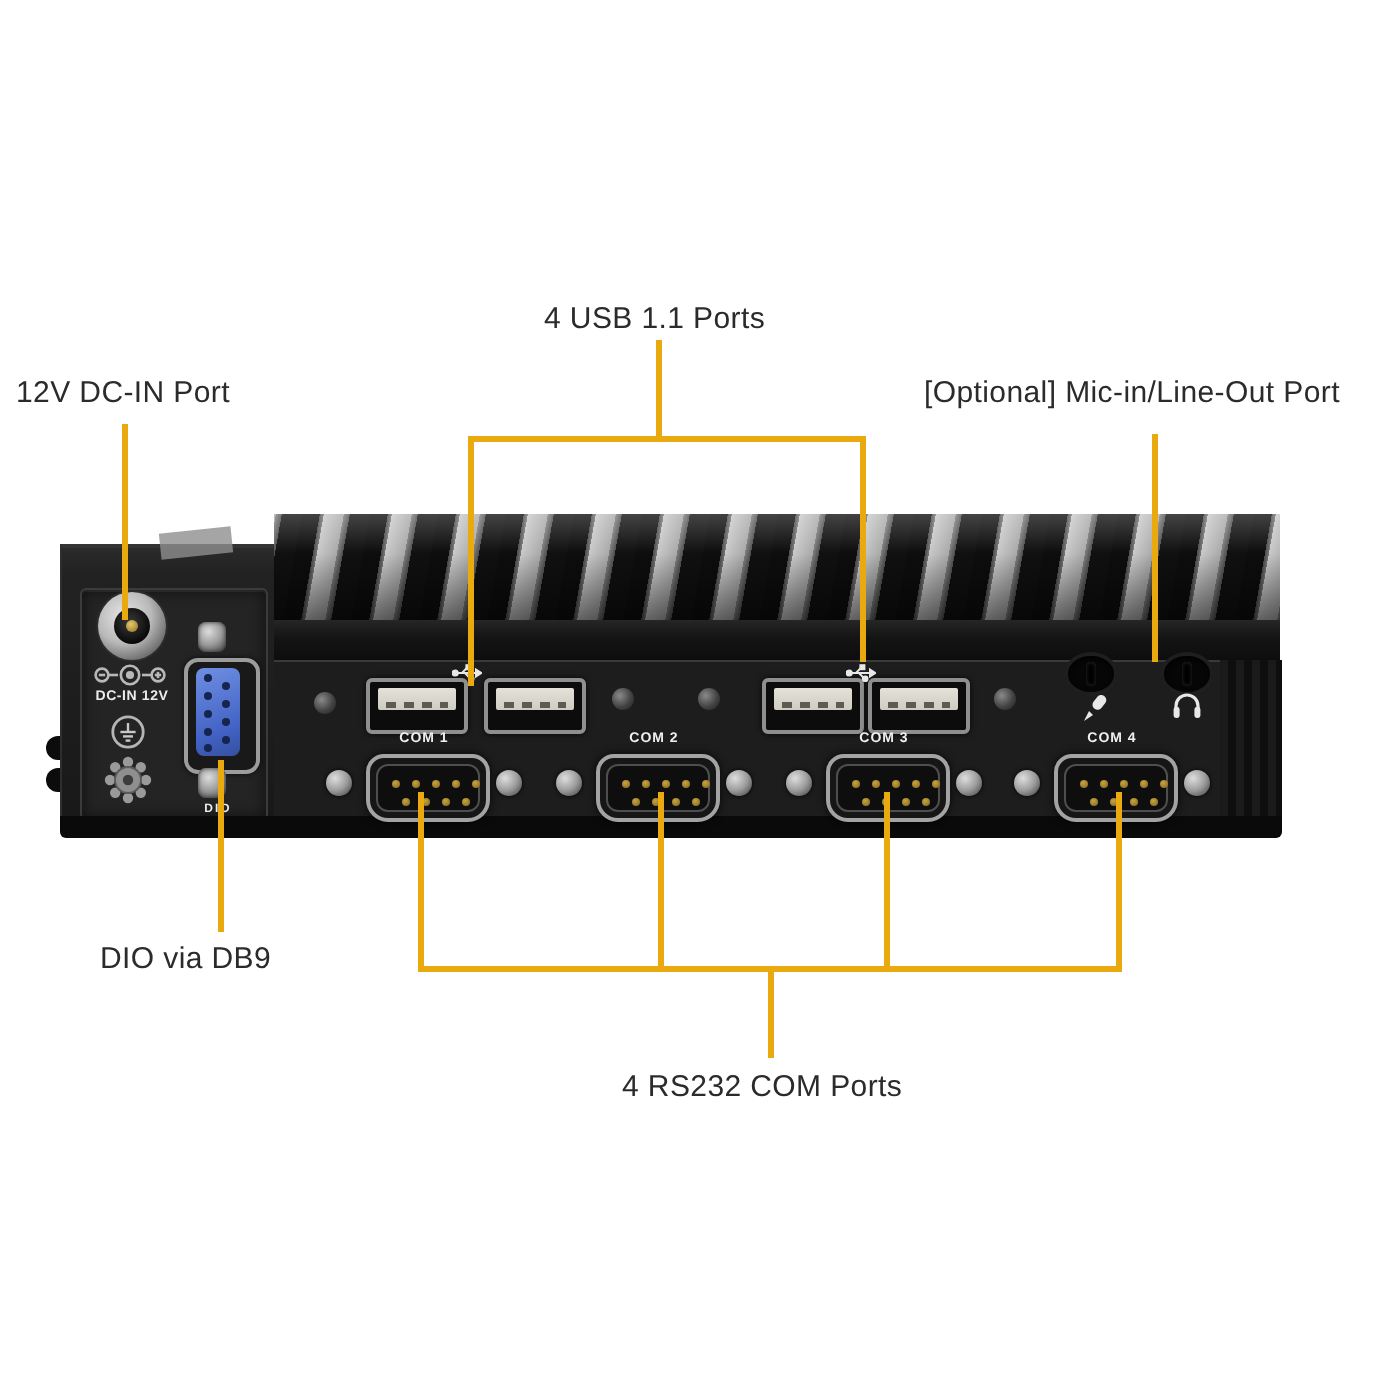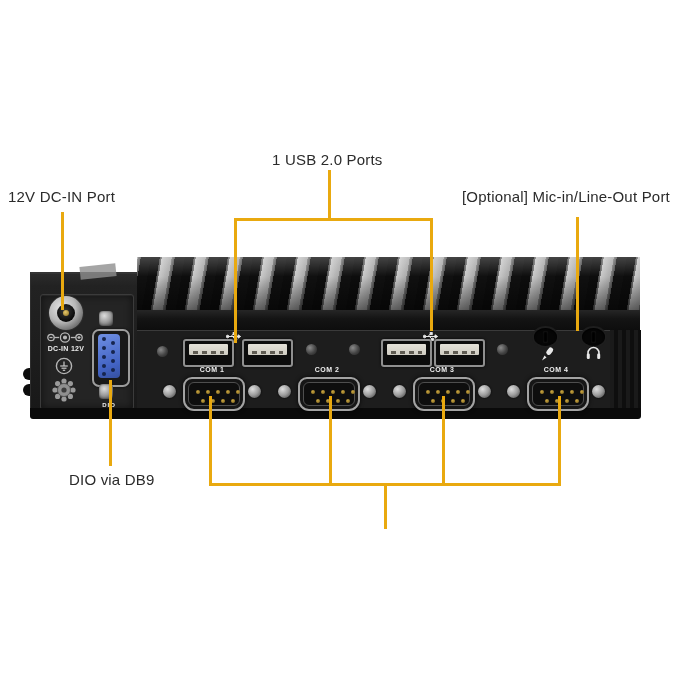--- a/index.html
+++ b/index.html
@@ -98,23 +98,24 @@
         box-shadow:0 0 2px #000;}
   .com .screw.l{left:1px}.com .screw.r{right:1px}
   .icon{z-index:5;}
 </style>
 </head>
 <body>
 
 <div id="canvas">
 
   <div class="ann-label" style="left:8px;top:188px;">12V DC-IN Port</div>
-  <div class="ann-label" style="left:272px;top:151px;">1 USB 2.0 Ports</div>
+  <div class="ann-label" style="left:272px;top:151px;">4 USB 1.1 Ports</div>
   <div class="ann-label" style="left:462px;top:188px;">[Optional] Mic-in/Line-Out Port</div>
-  <div class="ann-label" style="left:69px;top:471px;">DIO via DB9</div>
+  <div class="ann-label" style="left:50px;top:471px;">DIO via DB9</div>
+  <div class="ann-label" style="left:311px;top:535px;">4 RS232 COM Ports</div>
 
   <div class="line vline" style="left:61px;top:212px;height:98px;"></div>
   <div class="line vline" style="left:328px;top:170px;height:51px;"></div>
   <div class="line hline" style="left:234px;top:218px;width:199px;"></div>
   <div class="line vline" style="left:234px;top:218px;height:125px;"></div>
   <div class="line vline" style="left:430px;top:218px;height:113px;"></div>
   <div class="line vline" style="left:576px;top:217px;height:114px;"></div>
   <div class="line vline" style="left:109px;top:380px;height:86px;"></div>
   <div class="line vline" style="left:209px;top:396px;height:90px;"></div>
   <div class="line vline" style="left:329px;top:396px;height:90px;"></div>

